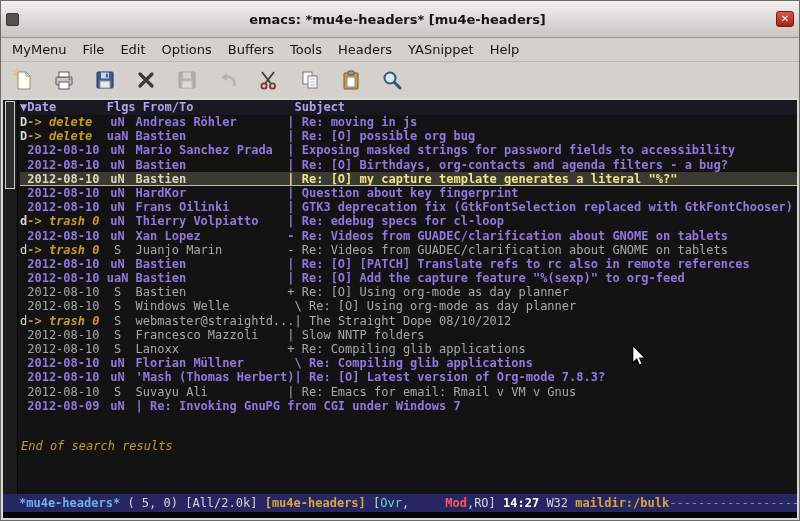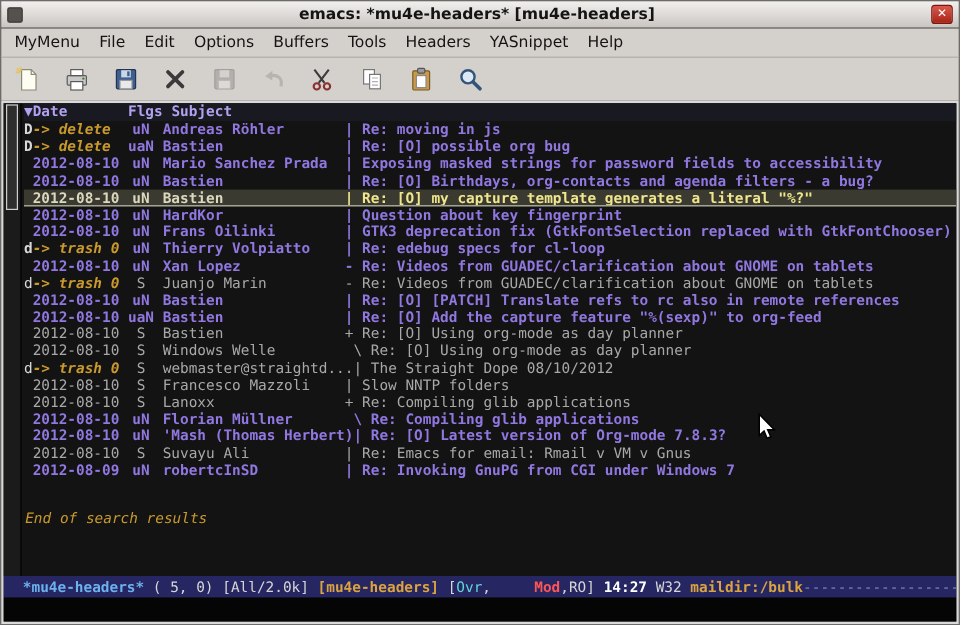--- a/index.html
+++ b/index.html
@@ -3,21 +3,21 @@
 <meta charset="utf-8">
 <style>
   * { margin:0; padding:0; box-sizing:border-box; }
   html,body { width:800px; height:521px; overflow:hidden; background:#000; }
   body { font-family:"DejaVu Sans", sans-serif; position:relative; }
 
   .window { width:800px; height:521px; display:flex; flex-direction:column;
             border:1px solid #6e6a66; background:#131313; }
 
   
-  .titlebar { height:23px; flex:none; background:linear-gradient(#f2f0ee,#c9c5c1);
+  .titlebar { height:37px; flex:none; background:linear-gradient(#f2f0ee,#c9c5c1);
               display:flex; align-items:center; padding:0 5px;
               border-bottom:1px solid #96928e; }
   .win-icon { width:13px; height:13px; border-radius:2px; background:#55524e;
               border:1px solid #3a3834; flex:none; }
   .title-text { flex:1; text-align:center; font-size:13px; font-weight:bold; color:#141414; }
   .close-btn { width:18px; height:16px; flex:none; background:linear-gradient(#d9584c,#a92417);
                border:1px solid #7c170d; border-radius:3px; color:#fff;
                display:flex; align-items:center; justify-content:center;
                font-size:10px; font-weight:bold; line-height:1; }
 
@@ -190,20 +190,21 @@
   <div class="frame">
     <div class="text-area">
       <div class="scrollbar">
         <div class="thumb"></div>
       </div>
       <div class="buffer">
         <div class="row header-line">
           <span class="col-mark">▼</span>
           <span class="col-date">Date</span>
           <span class="col-flags">Flgs</span>
+          <span class="col-from">From/To</span>
           <span class="col-subject">Subject</span>
         </div>
         <div>
             <div class="row face-unread"><span class="col-mark">D</span><span class="col-date sys">-&gt; delete</span><span class="col-flags">uN</span><span class="col-from">Andreas Röhler</span><span class="col-subject">| Re: moving in js</span></div>
             <div class="row face-unread"><span class="col-mark">D</span><span class="col-date sys">-&gt; delete</span><span class="col-flags">uaN</span><span class="col-from">Bastien</span><span class="col-subject">| Re: [O] possible org bug</span></div>
             <div class="row face-unread"><span class="col-mark"></span><span class="col-date">2012-08-10</span><span class="col-flags">uN</span><span class="col-from">Mario Sanchez Prada</span><span class="col-subject">| Exposing masked strings for password fields to accessibility</span></div>
             <div class="row face-unread"><span class="col-mark"></span><span class="col-date">2012-08-10</span><span class="col-flags">uN</span><span class="col-from">Bastien</span><span class="col-subject">| Re: [O] Birthdays, org-contacts and agenda filters - a bug?</span></div>
             <div class="row face-unread current"><span class="col-mark"></span><span class="col-date">2012-08-10</span><span class="col-flags">uN</span><span class="col-from">Bastien</span><span class="col-subject">| Re: [O] my capture template generates a literal "%?"</span></div>
             <div class="row face-unread"><span class="col-mark"></span><span class="col-date">2012-08-10</span><span class="col-flags">uN</span><span class="col-from">HardKor</span><span class="col-subject">| Question about key fingerprint</span></div>
             <div class="row face-unread"><span class="col-mark"></span><span class="col-date">2012-08-10</span><span class="col-flags">uN</span><span class="col-from">Frans Oilinki</span><span class="col-subject">| GTK3 deprecation fix (GtkFontSelection replaced with GtkFontChooser)</span></div>
@@ -213,21 +214,21 @@
             <div class="row face-unread"><span class="col-mark"></span><span class="col-date">2012-08-10</span><span class="col-flags">uN</span><span class="col-from">Bastien</span><span class="col-subject">| Re: [O] [PATCH] Translate refs to rc also in remote references</span></div>
             <div class="row face-unread"><span class="col-mark"></span><span class="col-date">2012-08-10</span><span class="col-flags">uaN</span><span class="col-from">Bastien</span><span class="col-subject">| Re: [O] Add the capture feature "%(sexp)" to org-feed</span></div>
             <div class="row face-seen"><span class="col-mark"></span><span class="col-date">2012-08-10</span><span class="col-flags">S</span><span class="col-from">Bastien</span><span class="col-subject">+ Re: [O] Using org-mode as day planner</span></div>
             <div class="row face-seen"><span class="col-mark"></span><span class="col-date">2012-08-10</span><span class="col-flags">S</span><span class="col-from">Windows Welle</span><span class="col-subject"> \ Re: [O] Using org-mode as day planner</span></div>
             <div class="row face-seen"><span class="col-mark">d</span><span class="col-date sys">-&gt; trash 0</span><span class="col-flags">S</span><span class="col-from">webmaster@straightd...</span><span class="col-subject">| The Straight Dope 08/10/2012</span></div>
             <div class="row face-seen"><span class="col-mark"></span><span class="col-date">2012-08-10</span><span class="col-flags">S</span><span class="col-from">Francesco Mazzoli</span><span class="col-subject">| Slow NNTP folders</span></div>
             <div class="row face-seen"><span class="col-mark"></span><span class="col-date">2012-08-10</span><span class="col-flags">S</span><span class="col-from">Lanoxx</span><span class="col-subject">+ Re: Compiling glib applications</span></div>
             <div class="row face-unread"><span class="col-mark"></span><span class="col-date">2012-08-10</span><span class="col-flags">uN</span><span class="col-from">Florian Müllner</span><span class="col-subject"> \ Re: Compiling glib applications</span></div>
             <div class="row face-unread"><span class="col-mark"></span><span class="col-date">2012-08-10</span><span class="col-flags">uN</span><span class="col-from">'Mash (Thomas Herbert)</span><span class="col-subject">| Re: [O] Latest version of Org-mode 7.8.3?</span></div>
             <div class="row face-seen"><span class="col-mark"></span><span class="col-date">2012-08-10</span><span class="col-flags">S</span><span class="col-from">Suvayu Ali</span><span class="col-subject">| Re: Emacs for email: Rmail v VM v Gnus</span></div>
-            <div class="row face-unread"><span class="col-mark"></span><span class="col-date">2012-08-09</span><span class="col-flags">uN</span><span class="col-from">robertcInSD</span><span class="col-subject">| Re: Invoking GnuPG from CGI under Windows 7</span></div>
+            <div class="row face-unread"><span class="col-mark"></span><span class="col-date">2012-08-09</span><span class="col-flags">uN</span><span class="col-subject">| Re: Invoking GnuPG from CGI under Windows 7</span></div>
           </div>
         <div class="row end-line">End of search results</div>
       </div>
     </div>
 
     <div class="modeline"><span class="ml-buffer">*mu4e-headers*</span><span> ( 5, 0) </span><span>[All/2.0k] </span><span class="ml-mode">[mu4e-headers]</span><span> [</span><span class="ml-ovr">Ovr</span><span>,</span><span class="ml-mod">Mod</span><span>,</span><span class="ml-ro">RO</span><span>] </span><span class="ml-time">14:27</span><span> W32 </span><span class="ml-dir">maildir:/bulk</span><span class="ml-dash">----------------------------------------</span></div>
 
     <div class="echo"></div>
   </div>
 

